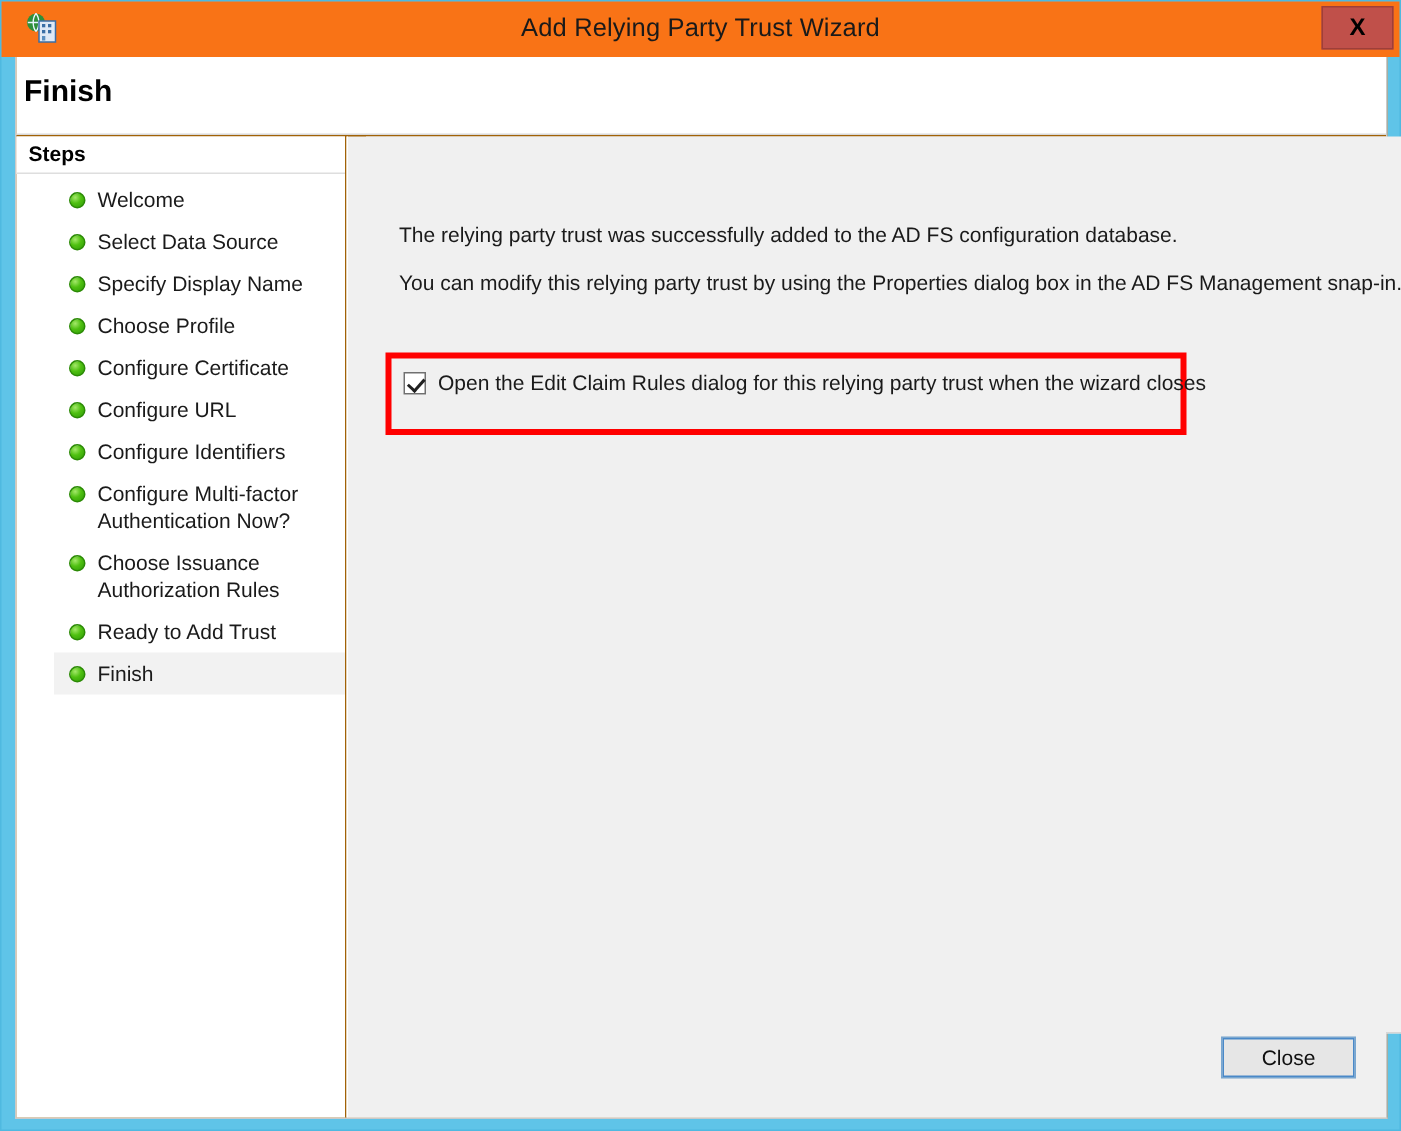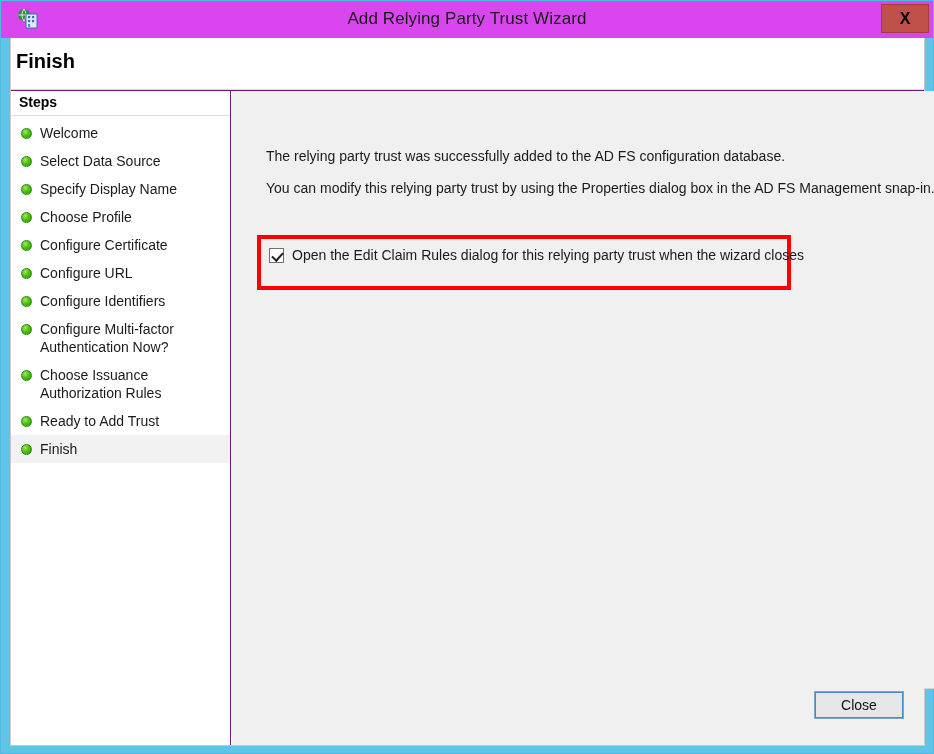--- a/index.html
+++ b/index.html
@@ -24,21 +24,21 @@
     background: #5FC4E8;
     border: 1px solid #4FB9E0;
   }
 
   
   #titlebar {
     position: absolute;
     left: 0; top: 0;
     width: 932px;
     height: 37px;
-    background: #d946ef;
+    background: #f97316;
   }
   #title-icon {
     position: absolute;
     left: 16px; top: 7px;
     width: 22px; height: 22px;
   }
   #title-text {
     position: absolute;
     left: 0; top: 8px;
     width: 932px;
@@ -63,21 +63,21 @@
     cursor: pointer;
     padding: 0;
   }
 
   
   #client {
     position: absolute;
     left: 9px; top: 37px;
     width: 915px;
     height: 708px;
-    background: #701a75;
+    background: #a16207;
     border: 1px solid #c9c9c9;
     border-top: none;
   }
 
   
   #header-band {
     position: absolute;
     left: 0; top: 0;
     width: 913px;
     height: 52px;
@@ -120,20 +120,21 @@
     position: absolute;
     left: 0; top: 28px;
     width: 219px;
   }
   .step-item {
     position: relative;
     display: flex;
     align-items: flex-start;
     padding: 5px 6px 5px 10px;
     min-height: 22px;
+    margin-left: 25px;
   }
   .step-item.active {
     background: #f2f2f2;
   }
   .step-bullet {
     flex: 0 0 auto;
     width: 11px;
     height: 11px;
     margin-top: 4px;
     margin-right: 8px;

